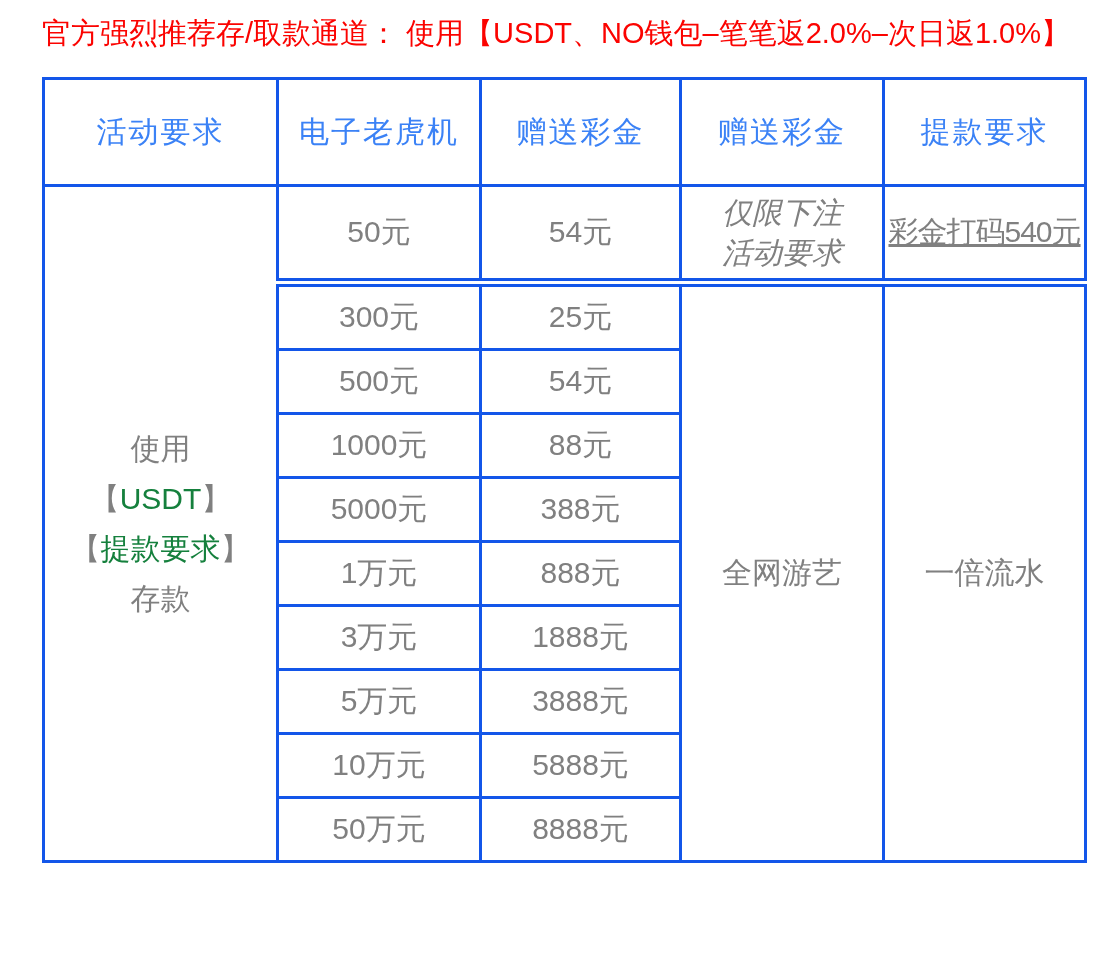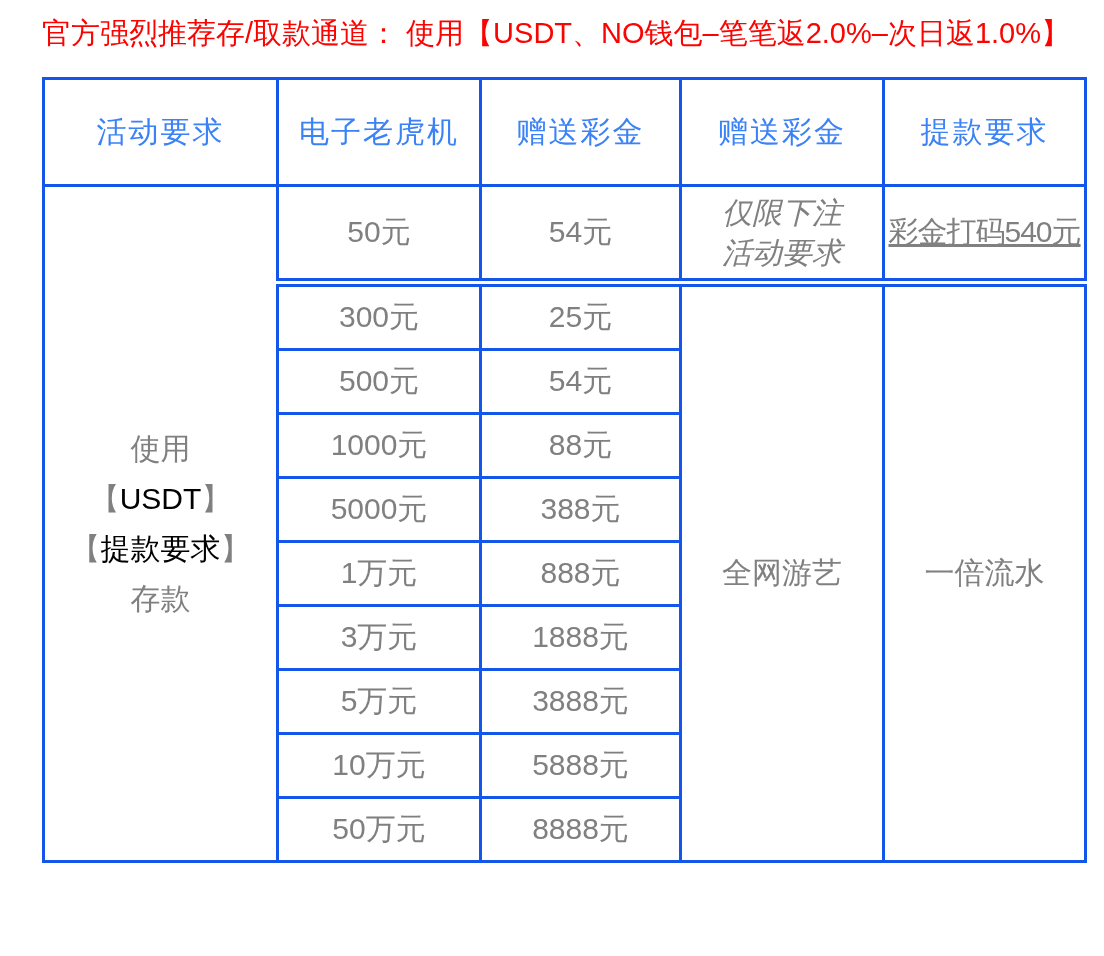--- a/index.html
+++ b/index.html
@@ -46,21 +46,21 @@
     color: #3b82f6;
     font-weight: 400;
     letter-spacing: 2px;
     height: 104px;
   }
   .promo td { height: 61px; }
   .promo tr.first-data-row td { height: 91px; }
   
   .promo tr.first-data-row td.dbl { border-bottom: 9px double #1356e9; }
   .activity-cell { line-height: 50px; }
-  .activity-cell .red { color: #000000; text-align: right; }
+  .activity-cell .red { color: #15803d; text-align: right; }
   .activity-cell .gray { color: #808080; }
   .game-limit-lines { line-height: 40px; font-style: italic; }
   .tight { font-size: 27px; letter-spacing: -1px; white-space: nowrap; text-decoration: underline; }
 </style>
 </head>
 <body>
 
 <div class="page">
 
   <div class="banner">

